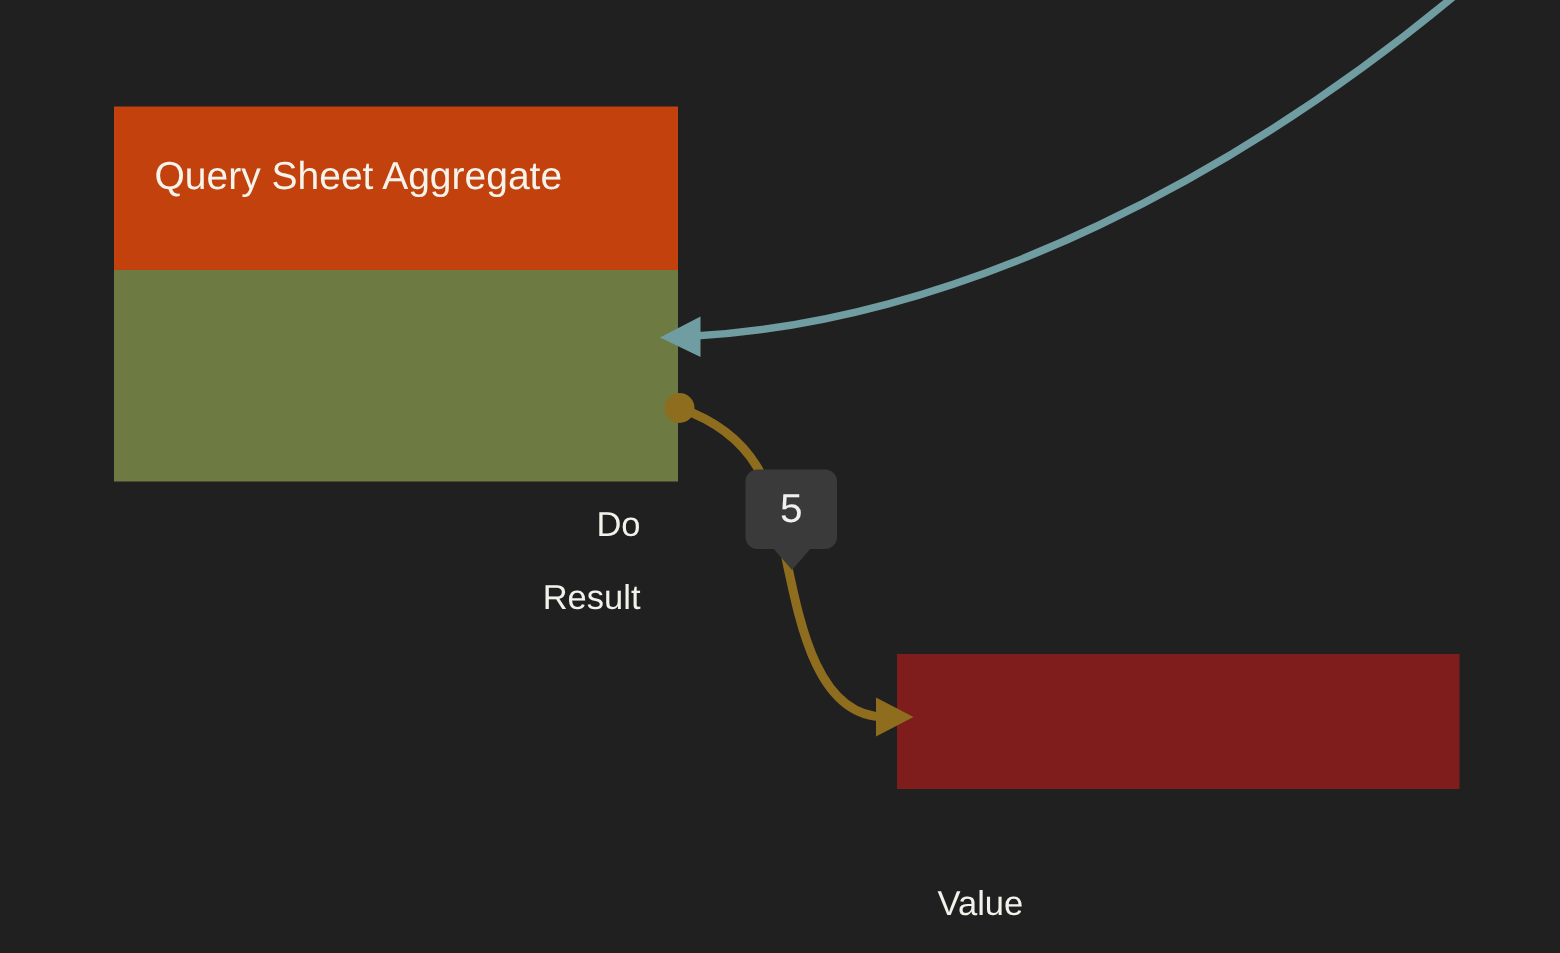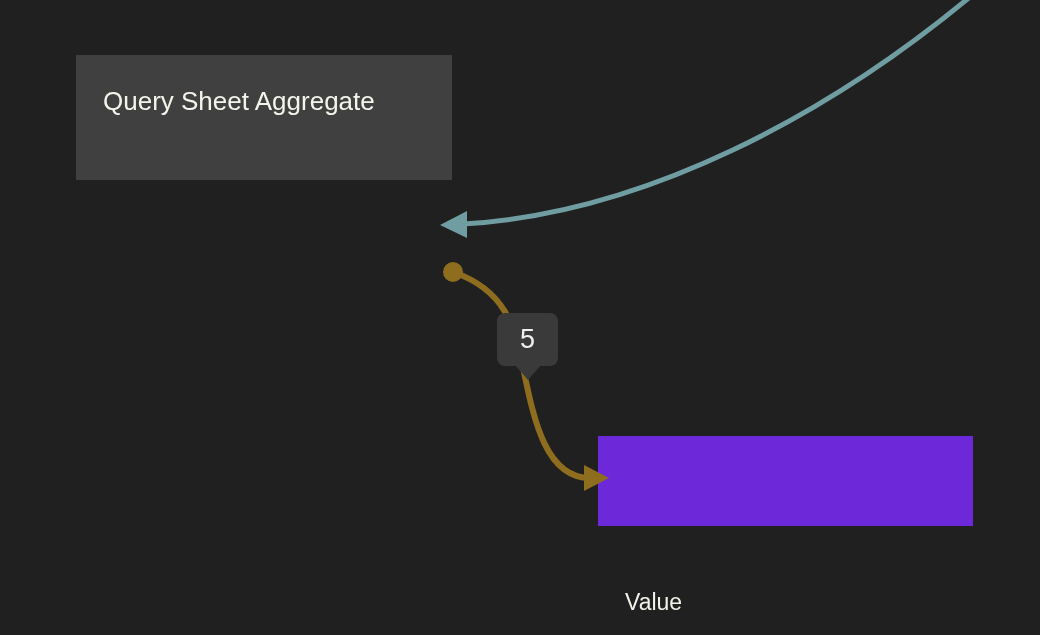--- a/index.html
+++ b/index.html
@@ -19,40 +19,40 @@
   
   .node {
     position: absolute;
     z-index: 1;
   }
   .node-query {
     left: 76px; top: 55px;
     width: 376px; height: 266px;
   }
   .node-query .node-header {
-    position: absolute; left: 0; top: 0; right: 0;
+    position: absolute; left: 0; top: 16px; right: 0;
     height: 125px;
-    background: #404040;
+    background: #c2410c;
   }
   .node-query .node-body {
     position: absolute; left: 0; top: 125px; right: 0; bottom: 0;
     background: #6D7A42;
   }
   .node-min {
     left: 598px; top: 312px;
     width: 375px; height: 214px;
   }
   .node-min .node-header {
     position: absolute; left: 0; top: 0; right: 0;
     height: 124px;
     background: #424656;
   }
   .node-min .node-body {
     position: absolute; left: 0; top: 124px; right: 0; bottom: 0;
-    background: #6d28d9;
+    background: #7f1d1d;
   }
 
   .node-title {
     position: absolute;
     left: 27px; top: 28px; right: 20px;
     color: #F4F4EC;
     font-size: 26px;
     line-height: 36px;
     font-weight: 400;
   }
@@ -120,20 +120,24 @@
 </style>
 </head>
 <body>
 
 <div class="canvas">
 
   <div class="node node-query">
     <div class="node-header">
       <div class="node-title">Query Sheet Aggregate</div>
     </div>
+    <div class="node-body">
+      <div class="port port-out port-do">Do</div>
+      <div class="port port-out port-result">Result</div>
+    </div>
   </div>
 
   <div class="node node-min">
     <div class="node-body">
       <div class="port port-in-left port-value">Value</div>
     </div>
   </div>
 
   <svg class="edge-layer" width="1040" height="635" viewBox="0 0 1040 635">
 

